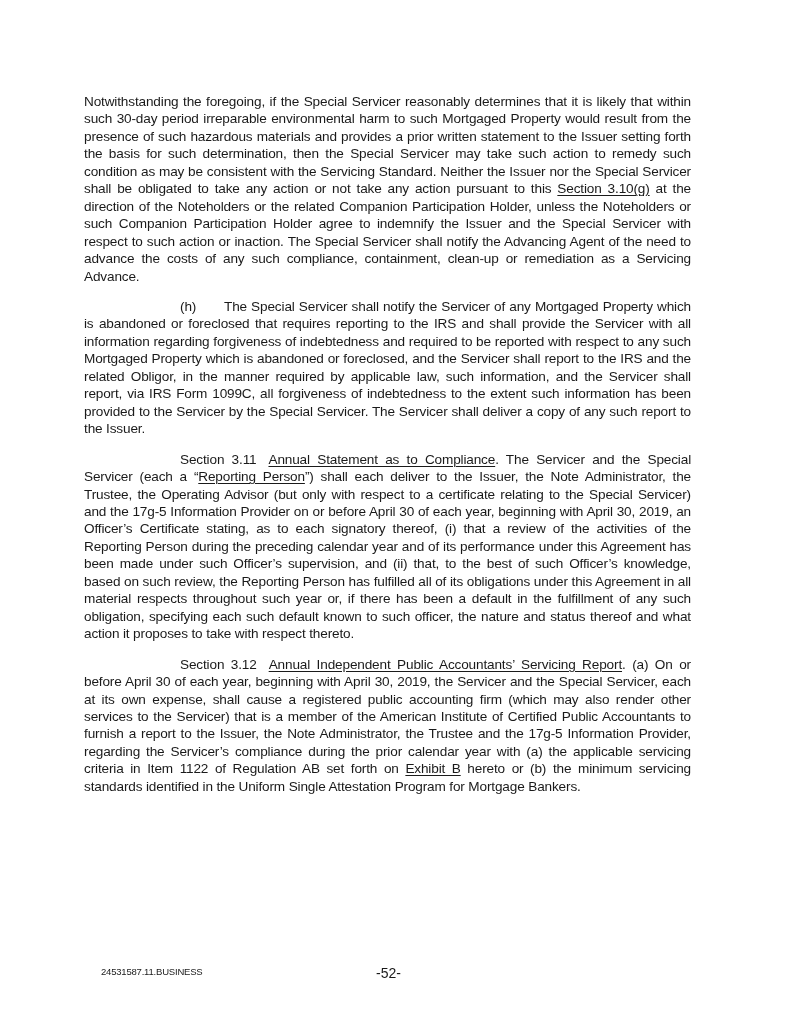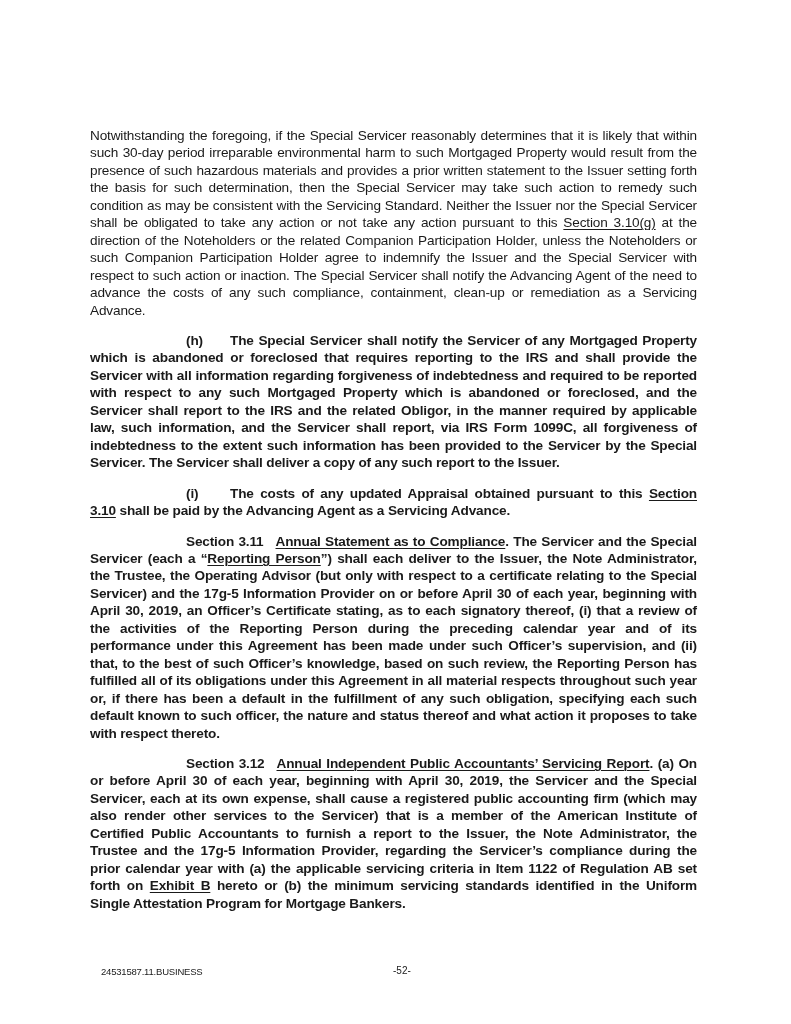--- a/index.html
+++ b/index.html
@@ -10,36 +10,34 @@
     body {
       width: 791px;
       height: 1024px;
       position: relative;
       overflow: hidden;
       font-family: "Liberation Sans", sans-serif;
       color: #1a1a1a;
     }
     .page {
       position: absolute;
-      left: 90px;
+      left: 84px;
       top: 93px;
       width: 607px;
-      margin-top: 34px;
     }
     .para {
       font-size: 13.6px;
       line-height: 17.45px;
       text-align: justify;
       margin: 0 0 13px 0;
       letter-spacing: -0.15px;
       word-spacing: 0px;
     }
     .indent {
       text-indent: 96px;
-      font-weight: bold;
     }
     .label-tab {
       display: inline-block;
       width: 44px;
       text-indent: 0;
     }
     .sec-tab {
       display: inline-block;
       width: 12px;
     }
@@ -58,35 +56,34 @@
       color: #1a1a1a;
     }
     .footer-doc-id {
       position: absolute;
       left: 8px;
       top: 0;
       letter-spacing: -0.2px;
     }
     .footer-page-num {
       position: absolute;
-      left: 300px;
+      left: 283px;
       top: -1px;
-      font-size: 10px;
+      font-size: 14px;
     }
   </style>
 </head>
 <body>
 
 <div class="page">
 
   <p class="para"><span>Notwithstanding the foregoing, if the Special Servicer reasonably determines that it is likely that within such 30-day period irreparable environmental harm to such Mortgaged Property would result from the presence of such hazardous materials and provides a prior written statement to the Issuer setting forth the basis for such determination, then the Special Servicer may take such action to remedy such condition as may be consistent with the Servicing Standard.  Neither the Issuer nor the Special Servicer shall be obligated to take any action or not take any action pursuant to this </span><span class="u">Section 3.10(g)</span><span> at the direction of the Noteholders or the related Companion Participation Holder, unless the Noteholders or such Companion Participation Holder agree to indemnify the Issuer and the Special Servicer with respect to such action or inaction.  The Special Servicer shall notify the Advancing Agent of the need to advance the costs of any such compliance, containment, clean-up or remediation as a Servicing Advance.</span></p>
 
   <p class="para indent"><span class="label-tab">(h)</span><span>The Special Servicer shall notify the Servicer of any Mortgaged Property which is abandoned or foreclosed that requires reporting to the IRS and shall provide the Servicer with all information regarding forgiveness of indebtedness and required to be reported with respect to any such Mortgaged Property which is abandoned or foreclosed, and the Servicer shall report to the IRS and the related Obligor, in the manner required by applicable law, such information, and the Servicer shall report, via IRS Form 1099C, all forgiveness of indebtedness to the extent such information has been provided to the Servicer by the Special Servicer. The Servicer shall deliver a copy of any such report to the Issuer.</span></p>
 
-  <p class="para indent"><span class="label-tab">(i)</span><span>The costs of any updated Appraisal obtained pursuant to this </span><span class="u">Section 3.10</span><span> shall be paid by the Advancing Agent as a Servicing Advance.</span></p>
 
   <p class="para indent"><span>Section 3.11</span><span class="sec-tab"></span><span class="u">Annual Statement as to Compliance</span><span>.  The Servicer and the Special Servicer (each a “</span><span class="u">Reporting Person</span><span>”) shall each deliver to the Issuer, the Note Administrator, the Trustee, the Operating Advisor (but only with respect to a certificate relating to the Special Servicer) and the 17g-5 Information Provider on or before April 30 of each year, beginning with April 30, 2019, an Officer’s Certificate stating, as to each signatory thereof, (i) that a review of the activities of the Reporting Person during the preceding calendar year and of its performance under this Agreement has been made under such Officer’s supervision, and (ii) that, to the best of such Officer’s knowledge, based on such review, the Reporting Person has fulfilled all of its obligations under this Agreement in all material respects throughout such year or, if there has been a default in the fulfillment of any such obligation, specifying each such default known to such officer, the nature and status thereof and what action it proposes to take with respect thereto.</span></p>
 
   <p class="para indent"><span>Section 3.12</span><span class="sec-tab"></span><span class="u">Annual Independent Public Accountants’ Servicing Report</span><span>. (a) On or before April 30 of each year, beginning with April 30, 2019, the Servicer and the Special Servicer, each at its own expense, shall cause a registered public accounting firm (which may also render other services to the Servicer) that is a member of the American Institute of Certified Public Accountants to furnish a report to the Issuer, the Note Administrator, the Trustee and the 17g-5 Information Provider, regarding the Servicer’s compliance during the prior calendar year with (a) the applicable servicing criteria in Item 1122 of Regulation AB set forth on </span><span class="u">Exhibit B</span><span> hereto or (b) the minimum servicing standards identified in the Uniform Single Attestation Program for Mortgage Bankers.</span></p>
 
 </div>
 
 <div class="footer">
   <span class="footer-doc-id">24531587.11.BUSINESS</span>
   <span class="footer-page-num">-52-</span>

